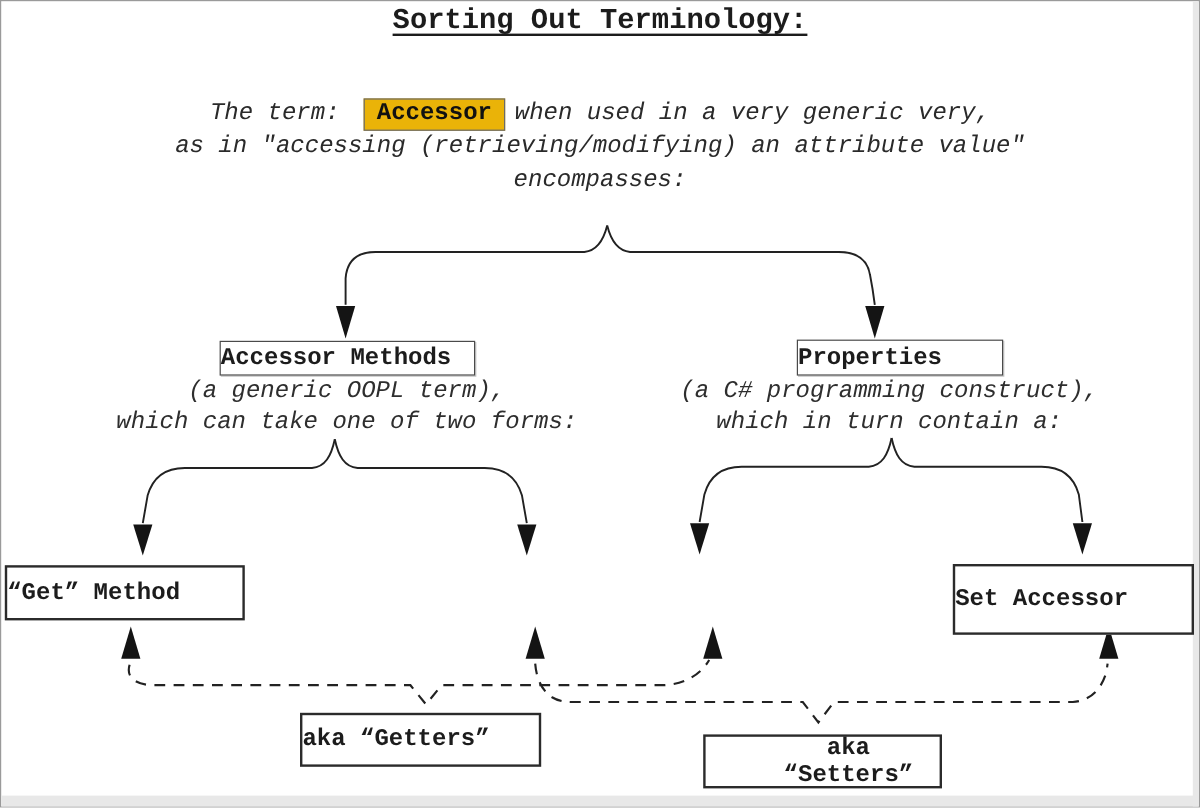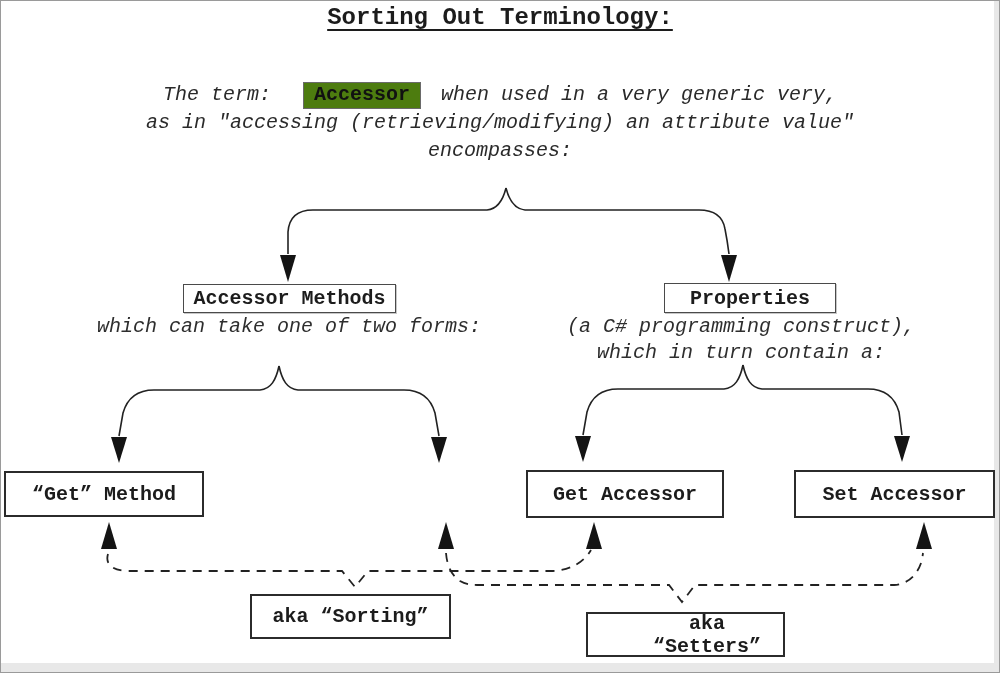--- a/index.html
+++ b/index.html
@@ -26,31 +26,31 @@
     text-underline-offset:5px;
     text-decoration-thickness:1.5px;
   }
 
   .intro{top:80px;font-size:20px;font-style:italic;line-height:28px;color:#2a2a2a;}
   .chip{
     display:inline-block;
     font-style:normal;font-weight:700;
     border:1.5px solid #6a6a6a;
     padding:0 10px 1px 10px;
-    margin:0 20px;
+    margin:0 8px;
     line-height:24px;
     color:#111;
-    background:#4d7c0f;
+    background:#eab308;
   }
 
   .node{
     background:#fff;
     font-weight:700;font-size:20px;
     text-align:center;
-    display:flex;align-items:center;justify-content:center;
+    display:flex;align-items:center;justify-content:flex-start;
     box-sizing:border-box;
     z-index:3;
   }
   .node.mid{border:1.5px solid #4a4a4a;box-shadow:1px 1px 0 rgba(0,0,0,.22);}
   .node.leaf{border:2px solid #2b2b2b;}
   .node.aka{border:2px solid #2b2b2b;}
 
   .caption{
     font-size:20px;font-style:italic;line-height:26px;
     text-align:center;color:#2e2e2e;z-index:2;
@@ -109,43 +109,41 @@
   <div class="abs center-row intro">
     <div><span>The term: </span><span class="chip">Accessor</span><span>when used in a very generic very,</span></div>
     <div>as in "accessing (retrieving/modifying) an attribute value"</div>
     <div>encompasses:</div>
   </div>
 
   <div class="abs node mid" style="left:182px;top:283px;width:213px;height:29px;">
     <span>Accessor Methods</span>
   </div>
   <div class="abs caption" style="left:38px;top:313px;width:500px;">
+    <div>(a generic OOPL term),</div>
     <div>which can take one of two forms:</div>
   </div>
 
   <div class="abs node mid" style="left:663px;top:282px;width:172px;height:30px;">
     <span>Properties</span>
   </div>
   <div class="abs caption" style="left:490px;top:313px;width:500px;">
     <div>(a C# programming construct),</div>
     <div>which in turn contain a:</div>
   </div>
 
   <div class="abs node leaf" style="left:3px;top:470px;width:200px;height:46px;">
     <span>“Get” Method</span>
   </div>
-  <div class="abs node leaf" style="left:525px;top:469px;width:198px;height:48px;">
-    <span>Get Accessor</span>
-  </div>
-  <div class="abs node leaf" style="left:793px;top:469px;width:201px;height:48px;">
+  <div class="abs node leaf" style="left:793px;top:469px;width:201px;height:59px;">
     <span>Set Accessor</span>
   </div>
 
   <div class="abs node aka" style="left:249px;top:593px;width:201px;height:45px;">
-    <span>aka “Sorting”</span>
+    <span>aka “Getters”</span>
   </div>
   <div class="abs node aka" style="left:585px;top:611px;width:199px;height:45px;padding-left:43px;">
     <span>aka “Setters”</span>
   </div>
 
   <div class="edge-strip edge-bottom"></div>
   <div class="edge-strip edge-right"></div>
 </div>
 
 </body></html>

